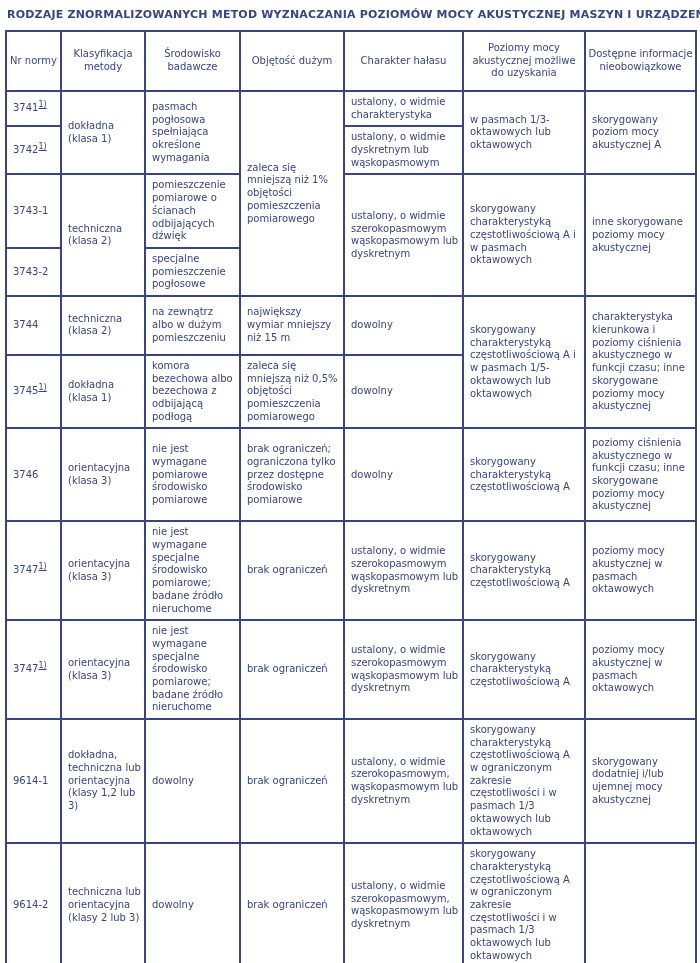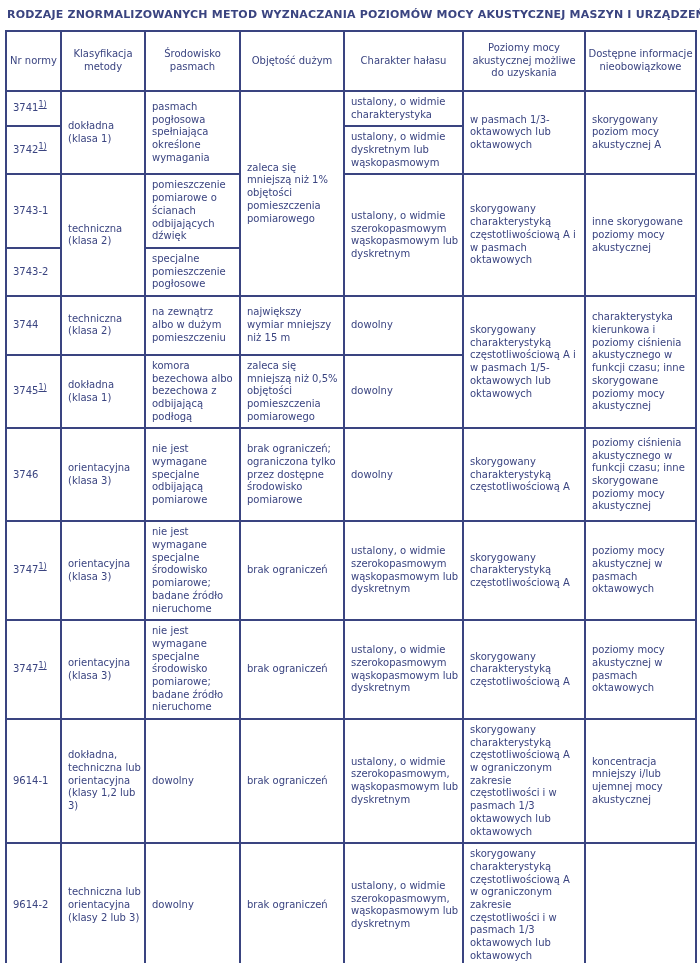--- a/index.html
+++ b/index.html
@@ -58,21 +58,21 @@
         <col style="width:95px">
       <col style="width:104px">
         <col style="width:119px">
         <col style="width:122px">
       <col style="width:111px">
     </colgroup>
     <thead>
       <tr class="hdr">
         <th>Nr normy</th>
         <th>Klasyfikacja metody</th>
-        <th>Środowisko pasmach</th>
+        <th>Środowisko badawcze</th>
         <th>Objętość dużym</th>
         <th>Charakter hałasu</th>
         <th>Poziomy mocy akustycznej możliwe do uzyskania</th>
         <th>Dostępne informacje nieobowiązkowe</th>
       </tr>
     </thead>
     <tbody>
 
       <tr class="r0">
         <td><span>3741</span><sup class="fn">1)</sup></td>
@@ -117,21 +117,21 @@
         <td><span>3745</span><sup class="fn">1)</sup></td>
         <td>dokładna (klasa 1)</td>
         <td>komora bezechowa albo bezechowa z odbijającą podłogą</td>
         <td>zaleca się mniejszą niż 0,5% objętości pomieszczenia pomiarowego</td>
         <td>dowolny</td>
       </tr>
 
       <tr class="r6">
         <td>3746</td>
         <td>orientacyjna (klasa 3)</td>
-        <td>nie jest wymagane specjalne odbijającą pomiarowe</td>
+        <td>nie jest wymagane pomiarowe środowisko pomiarowe</td>
         <td>brak ograniczeń; ograniczona tylko przez dostępne środowisko pomiarowe</td>
         <td>dowolny</td>
         <td>skorygowany charakterystyką częstotliwościową A</td>
         <td>poziomy ciśnienia akustycznego w funkcji czasu; inne skorygowane poziomy mocy akustycznej</td>
       </tr>
 
       <tr class="r7">
         <td><span>3747</span><sup class="fn">1)</sup></td>
         <td>orientacyjna (klasa 3)</td>
         <td>nie jest wymagane specjalne środowisko pomiarowe; badane źródło nieruchome</td>
@@ -151,21 +151,21 @@
         <td>poziomy mocy akustycznej w pasmach oktawowych</td>
       </tr>
 
       <tr class="r9">
         <td>9614-1</td>
         <td>dokładna, techniczna lub orientacyjna (klasy 1,2 lub 3)</td>
         <td>dowolny</td>
         <td>brak ograniczeń</td>
         <td>ustalony, o widmie szerokopasmowym, wąskopasmowym lub dyskretnym</td>
         <td>skorygowany charakterystyką częstotliwościową A w ograniczonym zakresie częstotliwości i w pasmach 1/3 oktawowych lub oktawowych</td>
-        <td>koncentracja mniejszy i/lub ujemnej mocy akustycznej</td>
+        <td>skorygowany dodatniej i/lub ujemnej mocy akustycznej</td>
       </tr>
 
       <tr class="r10">
         <td>9614-2</td>
         <td>techniczna lub orientacyjna (klasy 2 lub 3)</td>
         <td>dowolny</td>
         <td>brak ograniczeń</td>
         <td>ustalony, o widmie szerokopasmowym, wąskopasmowym lub dyskretnym</td>
         <td>skorygowany charakterystyką częstotliwościową A w ograniczonym zakresie częstotliwości i w pasmach 1/3 oktawowych lub oktawowych</td>
         <td></td>

